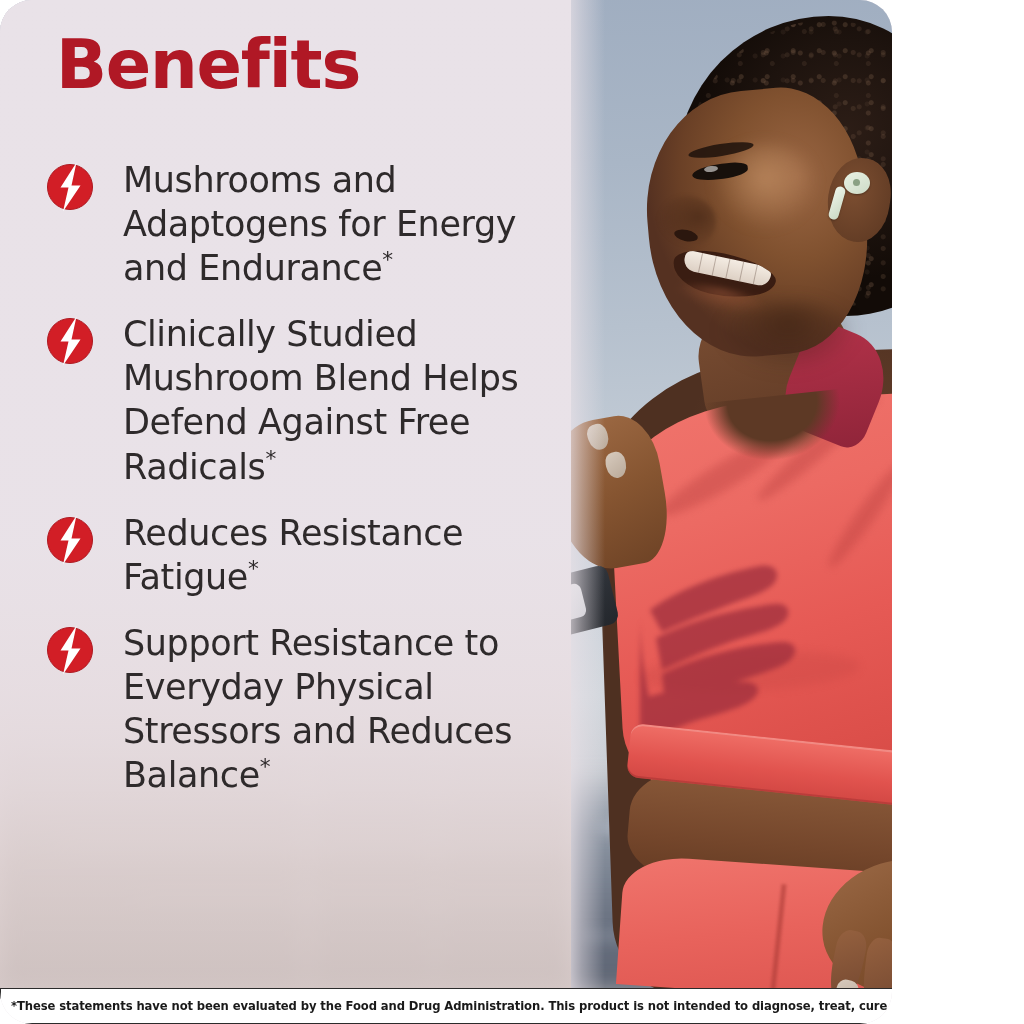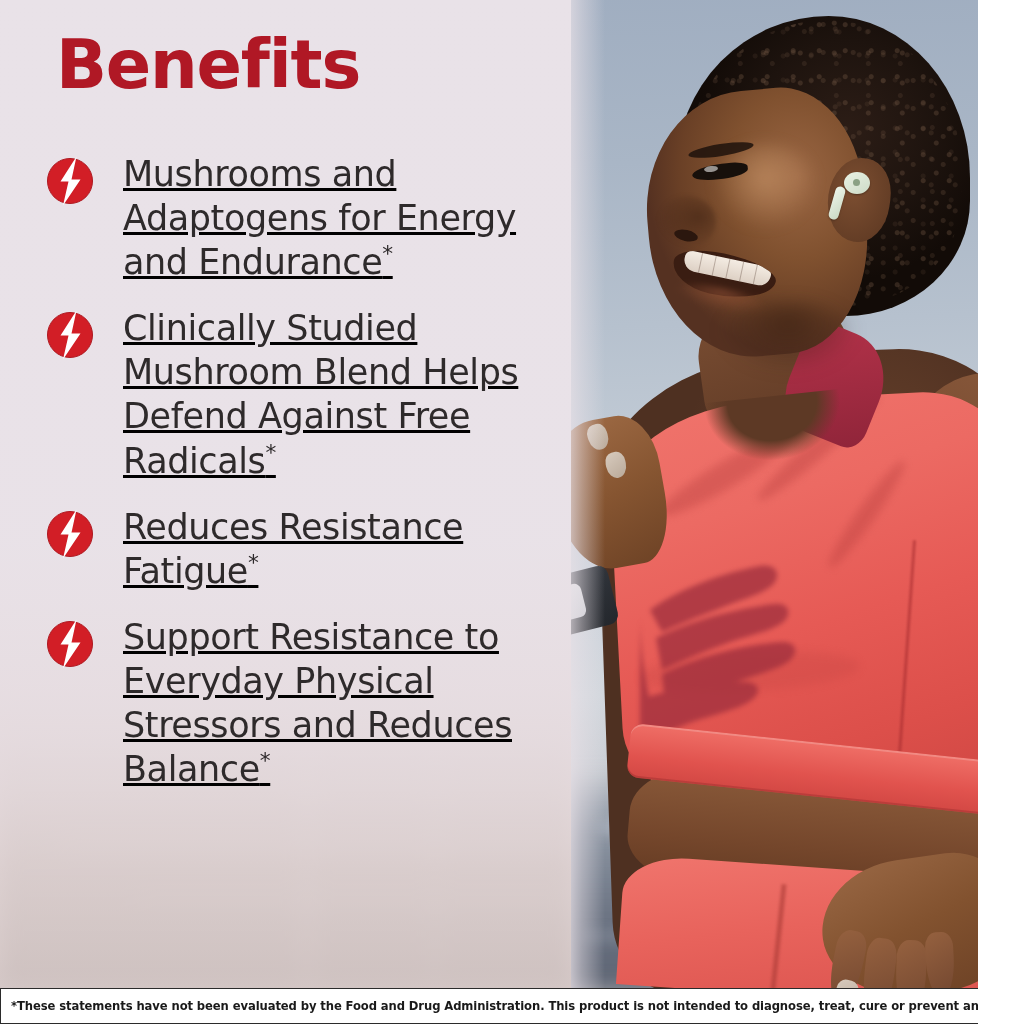--- a/index.html
+++ b/index.html
@@ -8,24 +8,25 @@
   html, body {
     width: 1024px;
     height: 1024px;
     overflow: hidden;
     background: #ffffff;
     font-family: "Liberation Sans", sans-serif;
   }
 
   #poster {
     position: relative;
-    width: 978px;
+    width: 892px;
     height: 1024px;
     overflow: hidden;
     background: #e6dee4;
+    border-radius: 32px;
   }
 
   
   .photo {
     position: absolute;
     top: 0;
     left: 0;
     width: 1024px;
     height: 988px;
     overflow: hidden;
@@ -494,23 +495,22 @@
     font-weight: 700;
     letter-spacing: -1.2px;
     color: #b01825;
     line-height: 1.05;
     font-family: "DejaVu Sans", sans-serif;
   }
 
   .bullets {
     position: absolute;
     left: 47px;
-    top: 152px;
+    top: 158px;
     width: 520px;
-    text-decoration: underline;
   }
   .bullet {
     position: relative;
     display: flex;
     align-items: flex-start;
     margin-bottom: 22px;
   }
   .bolt-badge {
     flex: 0 0 auto;
     width: 46px;

